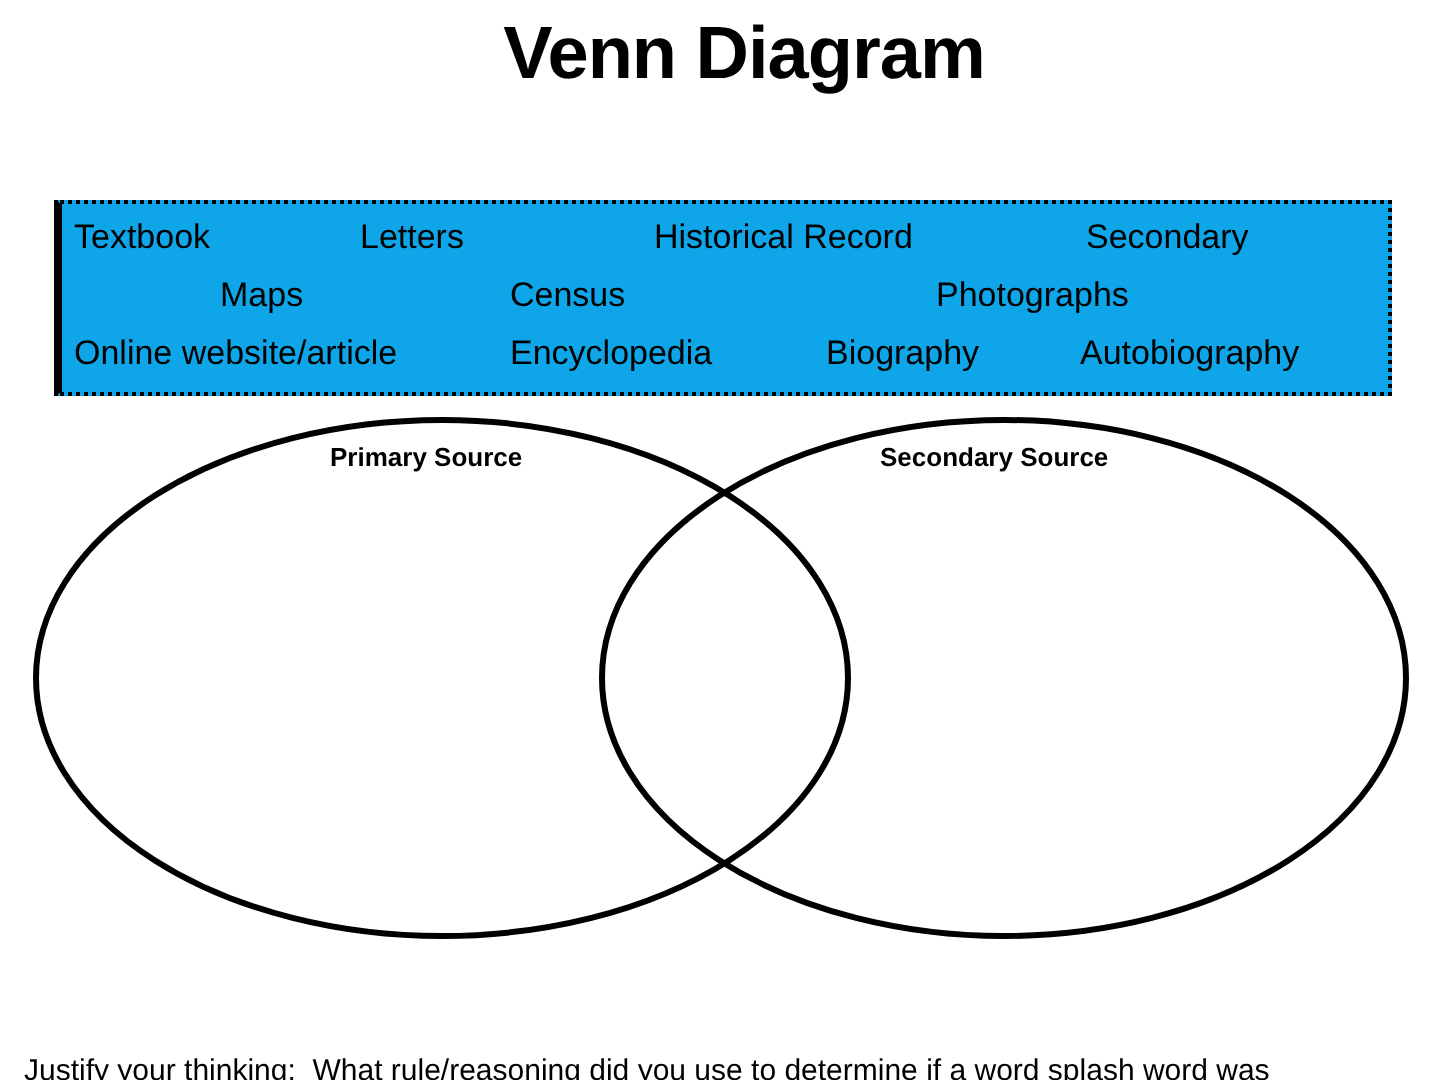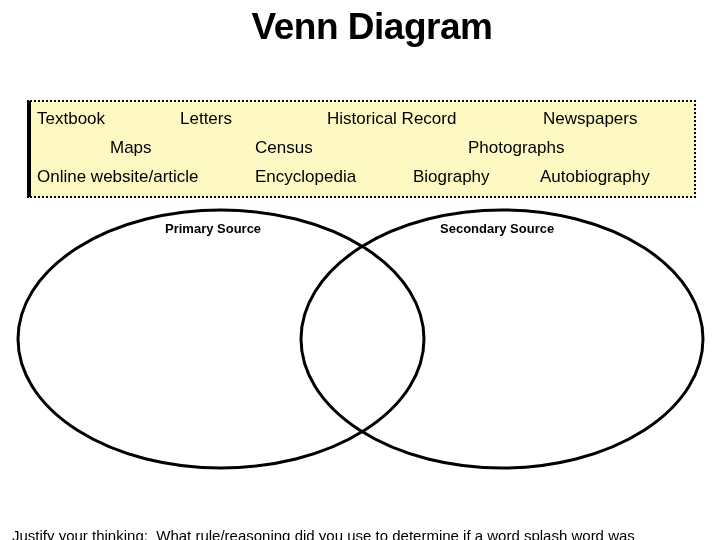--- a/index.html
+++ b/index.html
@@ -35,21 +35,21 @@
   .word-bank {
     position: absolute;
     left: 27px;
     top: 100px;
     width: 669px;
     height: 98px;
     border-top: 2px dotted #000;
     border-right: 2px dotted #000;
     border-bottom: 2px dotted #000;
     border-left: 4px solid #000;
-    background: #fef9c3;
+    background: #0ea5e9;
   }
   .word-bank .word {
     position: absolute;
     font-size: 17px;
     line-height: 20px;
     white-space: nowrap;
   }
   .venn-svg {
     position: absolute;
     left: 0;
@@ -81,21 +81,21 @@
 
 <div class="instructions">
   <div>Place the following words into the Venn Diagram below.  Are there any other examples</div>
   <div>you can think of to add to your Venn Diagram?</div>
 </div>
 
 <div class="word-bank">
   <span class="word" style="left:6px;   top:7px;">Textbook</span>
   <span class="word" style="left:149px; top:7px;">Letters</span>
   <span class="word" style="left:296px; top:7px;">Historical Record</span>
-  <span class="word" style="left:512px; top:7px;">Newspapers</span>
+  <span class="word" style="left:512px; top:7px;">Secondary</span>
 
   <span class="word" style="left:79px;  top:36px;">Maps</span>
   <span class="word" style="left:224px; top:36px;">Census</span>
   <span class="word" style="left:6px;   top:65px;">Online website/article</span>
 
   <span class="word" style="left:437px; top:36px;">Photographs</span>
   <span class="word" style="left:224px; top:65px;">Encyclopedia</span>
   <span class="word" style="left:382px; top:65px;">Biography</span>
   <span class="word" style="left:509px; top:65px;">Autobiography</span>
 </div>

